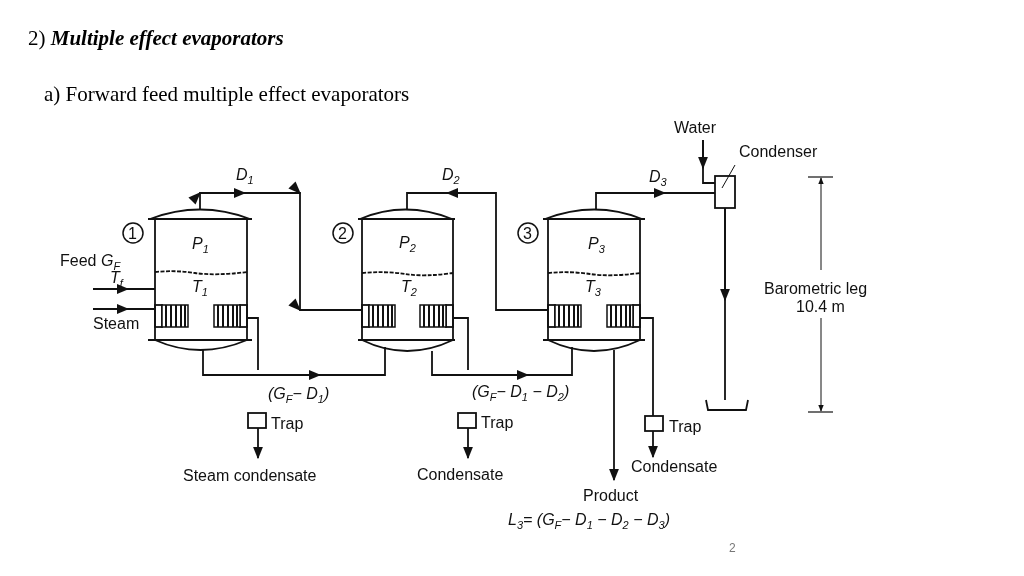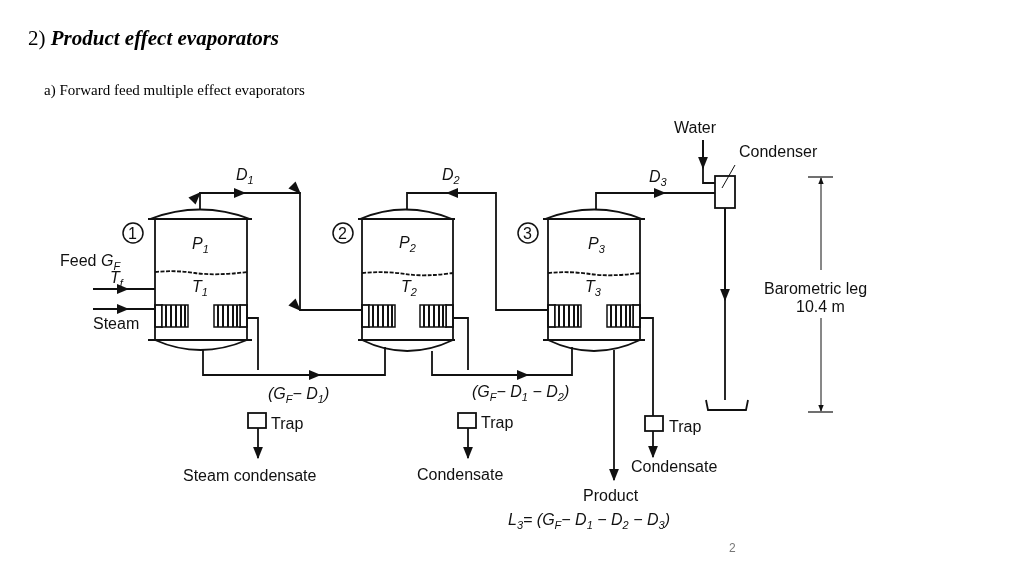--- a/index.html
+++ b/index.html
@@ -1,29 +1,29 @@
 <!DOCTYPE html>
 <html><head>
 <meta charset="utf-8">
 <style>
   html, body { margin:0; padding:0; background:#ffffff; }
   body { width:1024px; height:576px; position:relative; overflow:hidden; font-family:"Liberation Serif", serif; color:#000; }
   .h2 { position:absolute; left:28px; top:26px; font-size:21px; }
   .h2 i { font-weight:bold; font-style:italic; }
-  .h3 { position:absolute; left:44px; top:82px; font-size:15px; }
+  .h3 { position:absolute; left:44px; top:82px; font-size:21px; }
   svg { position:absolute; left:0; top:0; }
   svg text { font-family:"Liberation Sans", sans-serif; font-size:16px; fill:#111; }
   .it { font-style:italic; }
   .sub { font-size:11px; }
   .pgnum { position:absolute; left:729px; top:541px; font-family:"Liberation Sans", sans-serif; font-size:12px; color:#777; }
 </style>
 </head>
 <body>
 
-<div class="h2"><span>2)</span> <i>Product effect evaporators</i></div>
+<div class="h2"><span>2)</span> <i>Multiple effect evaporators</i></div>
 <div class="h3">a) Forward feed multiple effect evaporators</div>
 
 <svg width="1024" height="576" viewBox="0 0 1024 576">
   <defs>
     <marker id="ar" viewBox="0 0 10 10" refX="9" refY="5" markerWidth="7" markerHeight="7" orient="auto">
       <path d="M0,1 L10,5 L0,9 z" fill="#111"></path>
     </marker>
     <g id="coil">
       <rect x="0" y="0" width="26" height="22" fill="#fff" stroke="#111" stroke-width="1.5"></rect>
       <line x1="4" y1="0" x2="4" y2="22" stroke="#111" stroke-width="2"></line>

